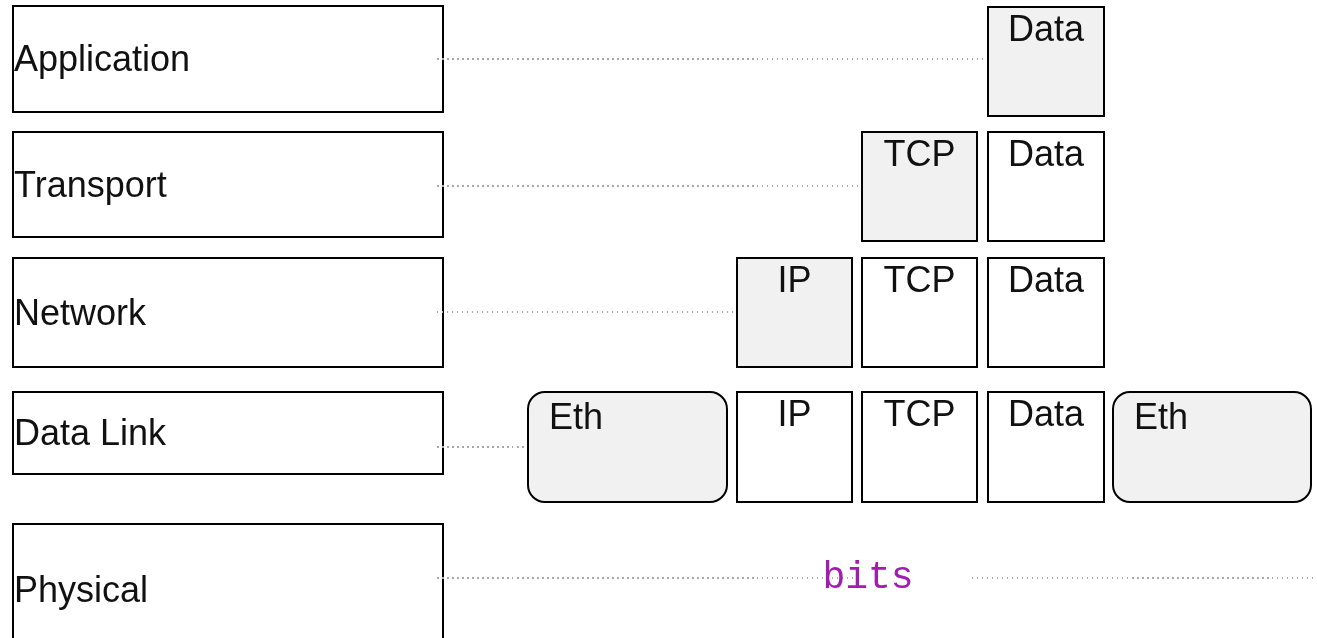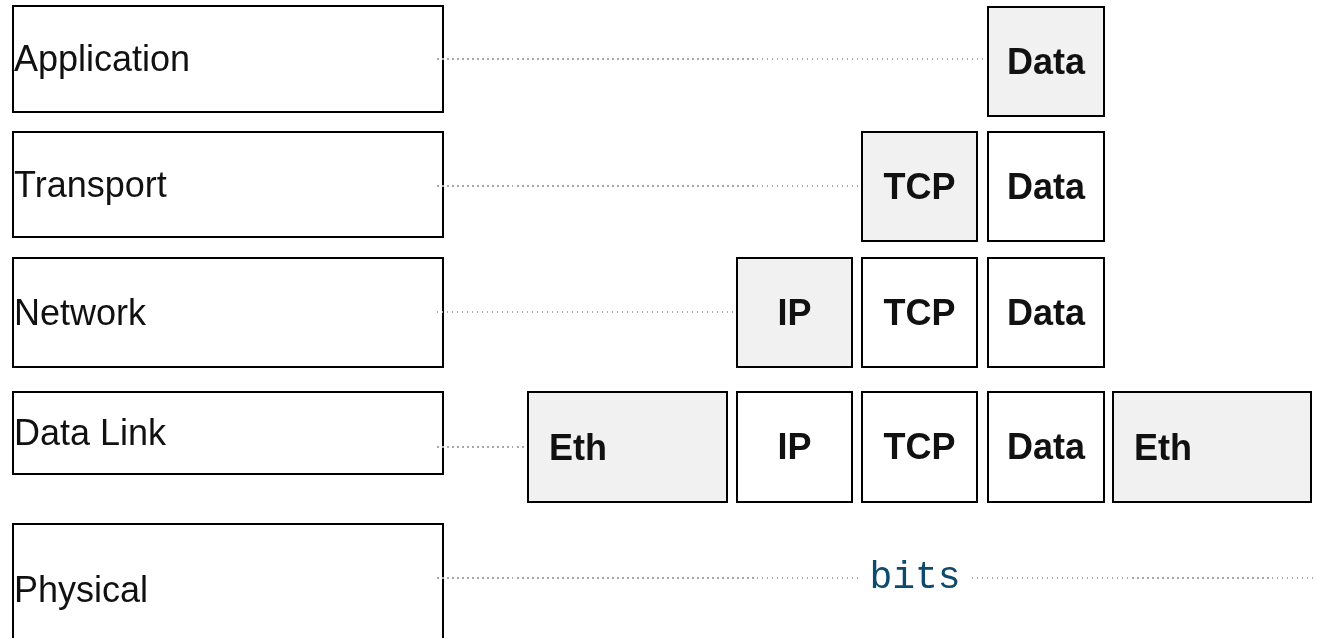--- a/index.html
+++ b/index.html
@@ -31,59 +31,58 @@
     font-size: 36px;
     line-height: 1.1;
     white-space: nowrap;
   }
   .pdu {
     position: absolute;
     box-sizing: border-box;
     border: 2px solid #000000;
     background: #ffffff;
     display: flex;
-    align-items: center;
     justify-content: center;
     font-size: 36px;
     white-space: nowrap;
-    font-weight: bold;
   }
   .pdu.shaded {
     background: #f1f1f1;
   }
   .pdu.wide {
     justify-content: flex-start;
     padding-left: 20px;
+    border-radius: 18px;
   }
   .pdu .two {
     display: flex;
     flex-direction: column;
     line-height: 47px;
     text-align: left;
   }
   .dots {
     position: absolute;
     height: 2px;
     background: repeating-linear-gradient(
       to right,
       #a8a8a8 0px, #a8a8a8 1.5px,
       transparent 1.5px, transparent 5px
     );
   }
   .bits {
     position: absolute;
     top: 557px;
-    left: 860px;
+    left: 813px;
     width: 110px;
     height: 42px;
     line-height: 42px;
     text-align: center;
     font-family: "Liberation Mono", "DejaVu Sans Mono", monospace;
     font-size: 38px;
-    color: #0c4a6e;
+    color: #a21caf;
     white-space: nowrap;
   }
 </style>
 </head>
 <body>
 
 <div class="canvas">
 
   <div class="layer" style="top:5px;height:108px">
     <span class="lbl">Application</span>

